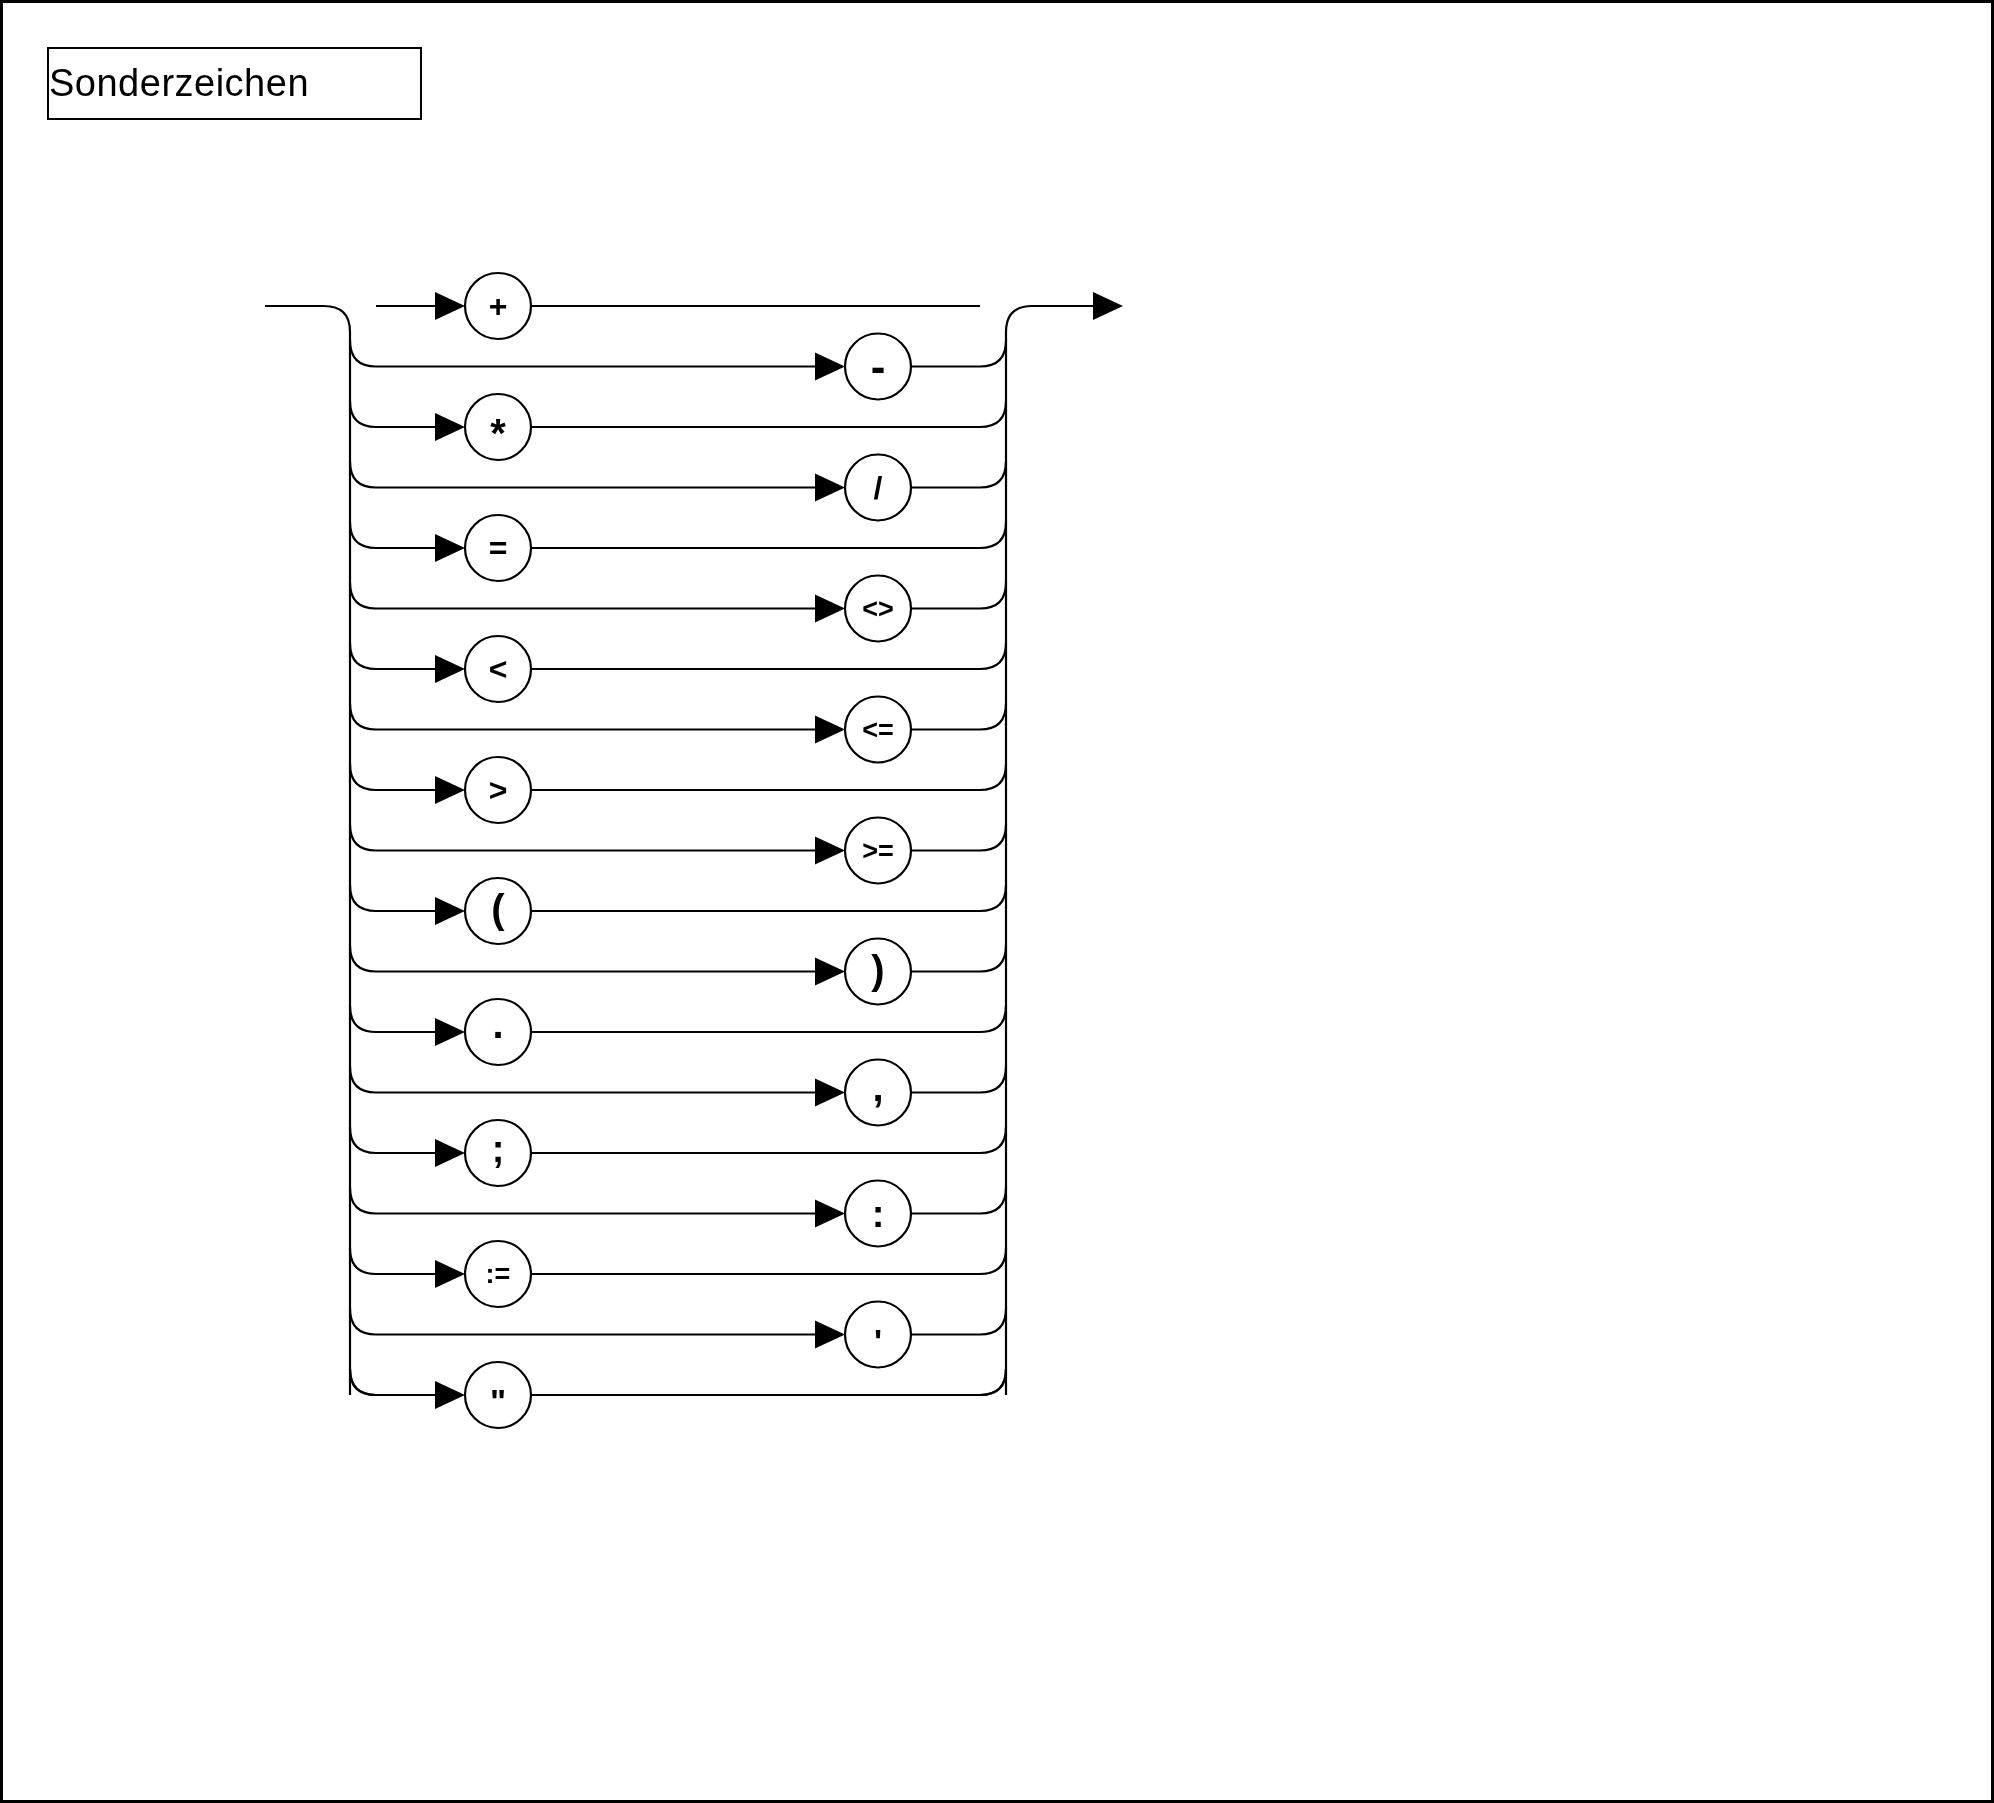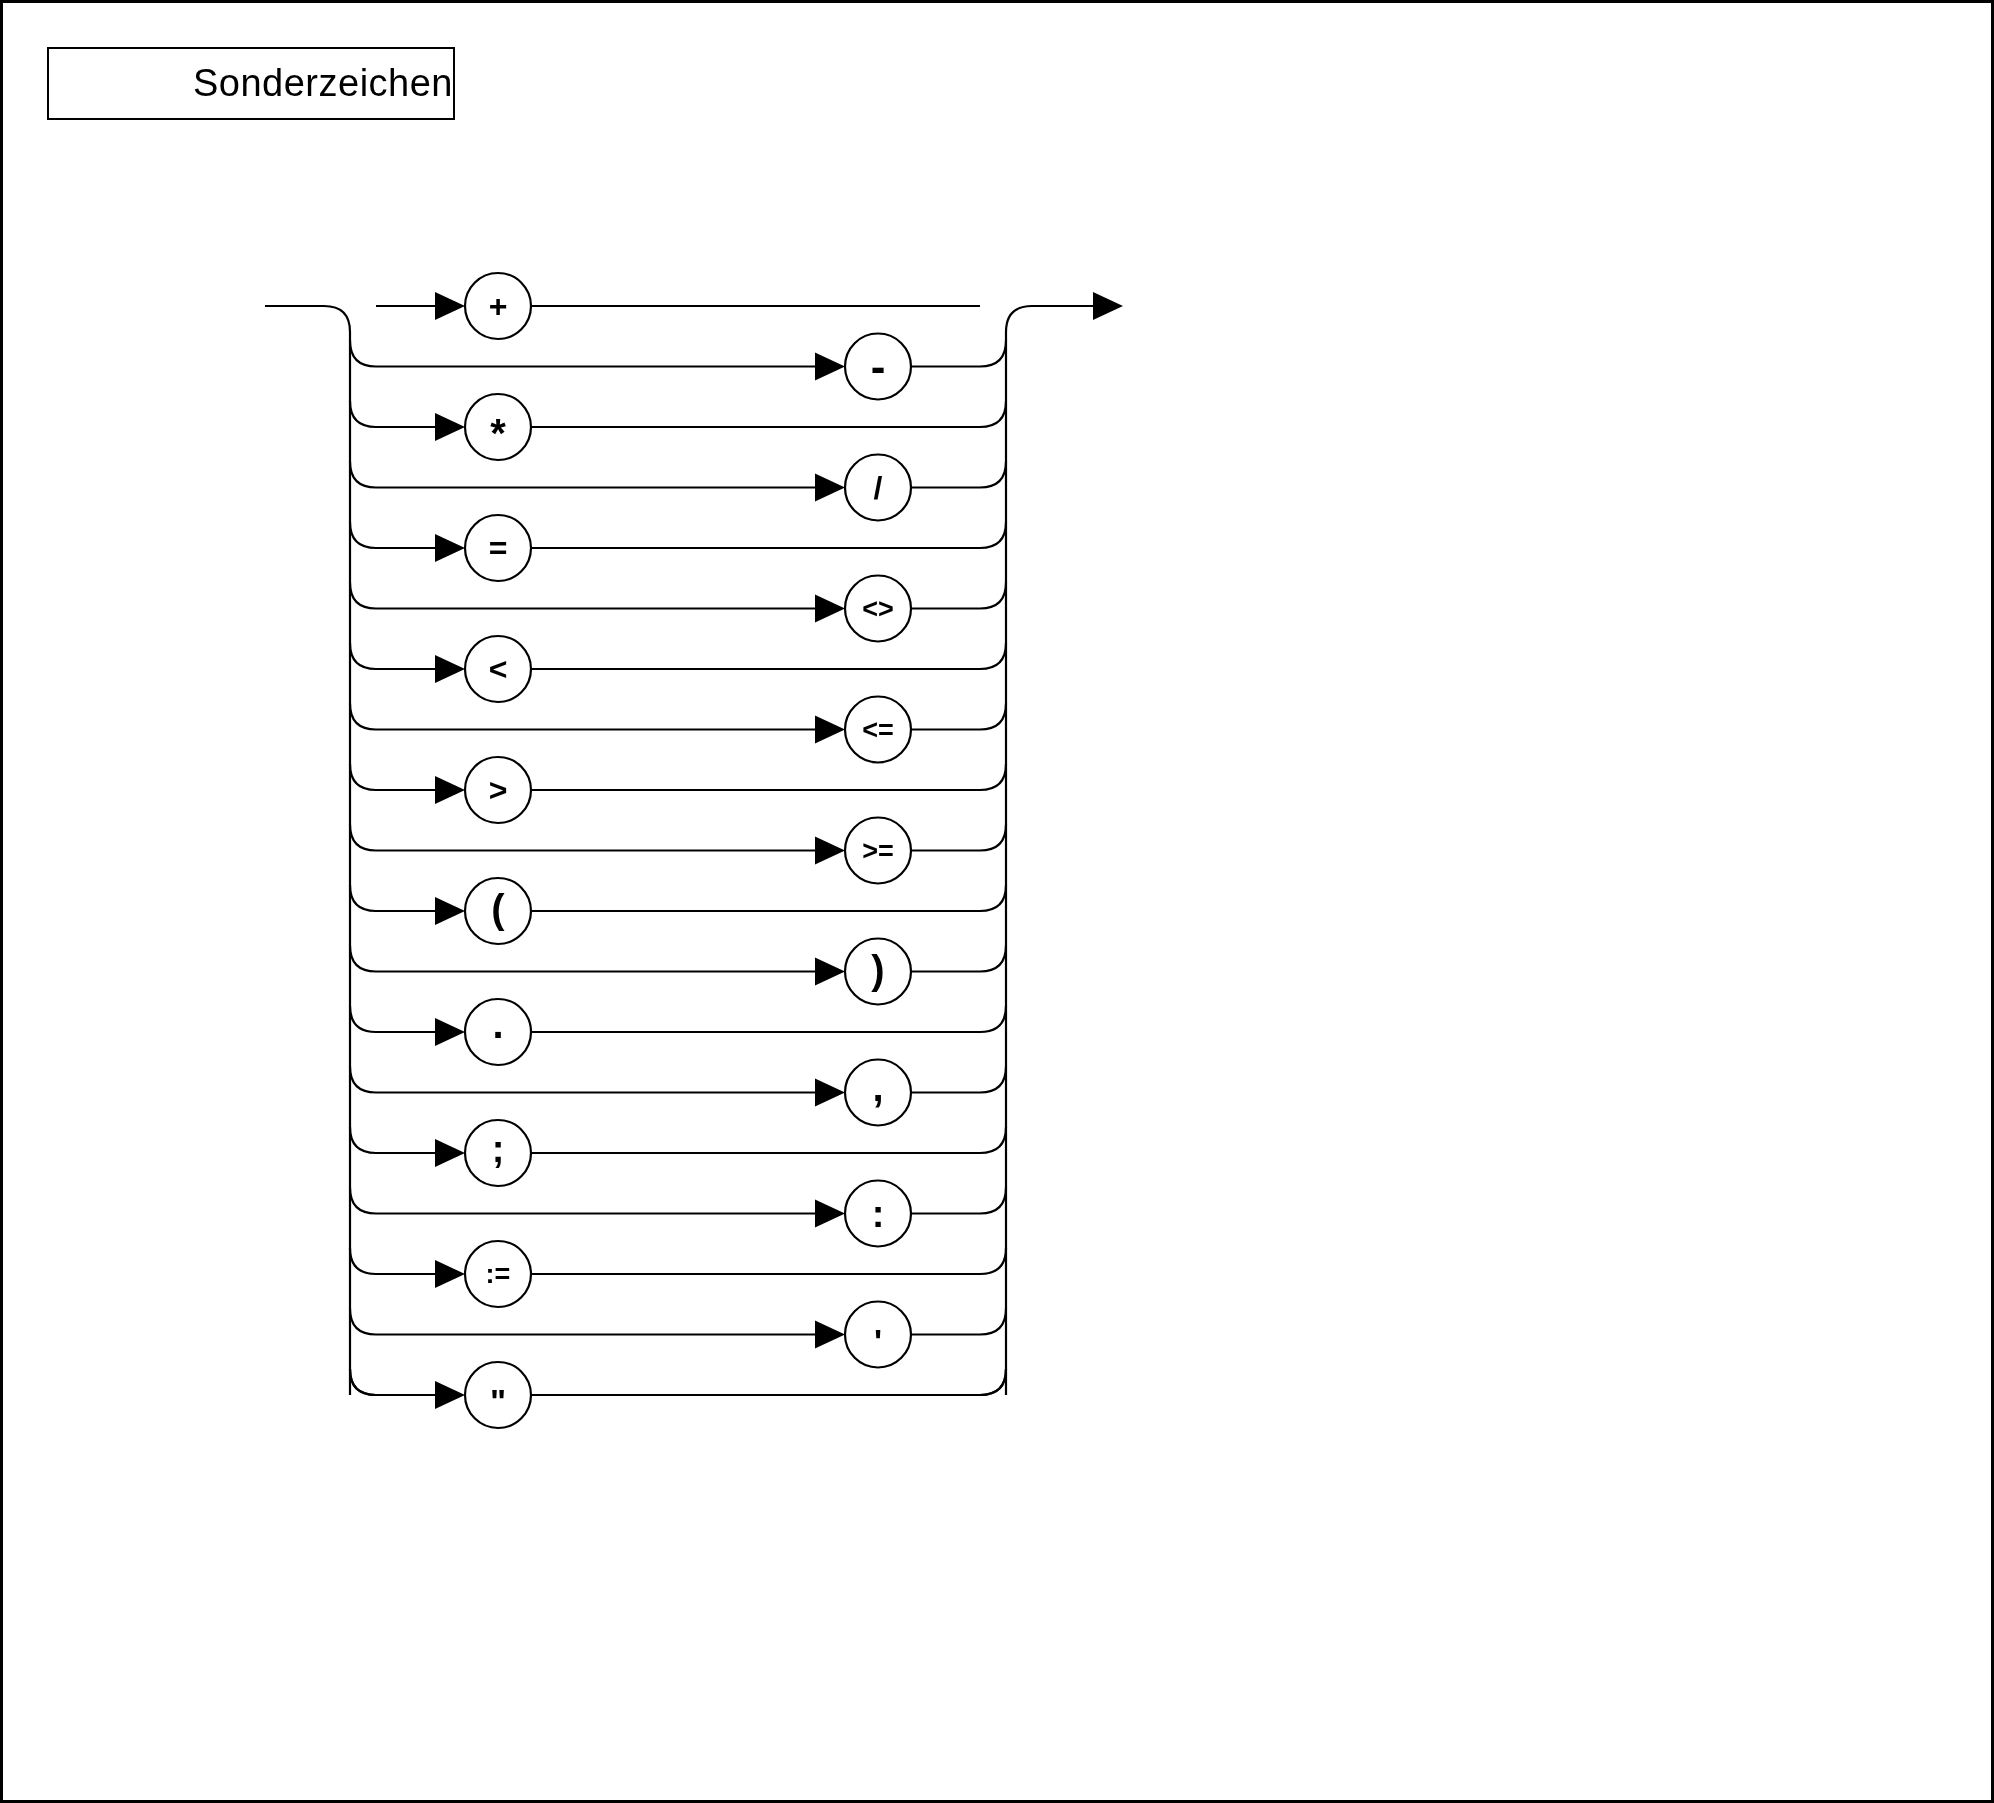--- a/index.html
+++ b/index.html
@@ -16,27 +16,27 @@
     height: 1803px;
     background: #ffffff;
     box-sizing: border-box;
     border: 3px solid #000000;
     overflow: hidden;
   }
   #title-box {
     position: absolute;
     left: 44px;
     top: 44px;
-    width: 408px;
+    width: 375px;
     height: 73px;
     border: 2px solid #000000;
     background: #ffffff;
     display: flex;
     align-items: center;
-    justify-content: flex-end;
+    justify-content: flex-start;
     box-sizing: border-box;
   }
   #title-text {
     font-size: 38px;
     color: #000000;
     letter-spacing: 0.5px;
     font-family: "Liberation Sans", sans-serif;
     white-space: nowrap;
   }
   #diagram-svg {

